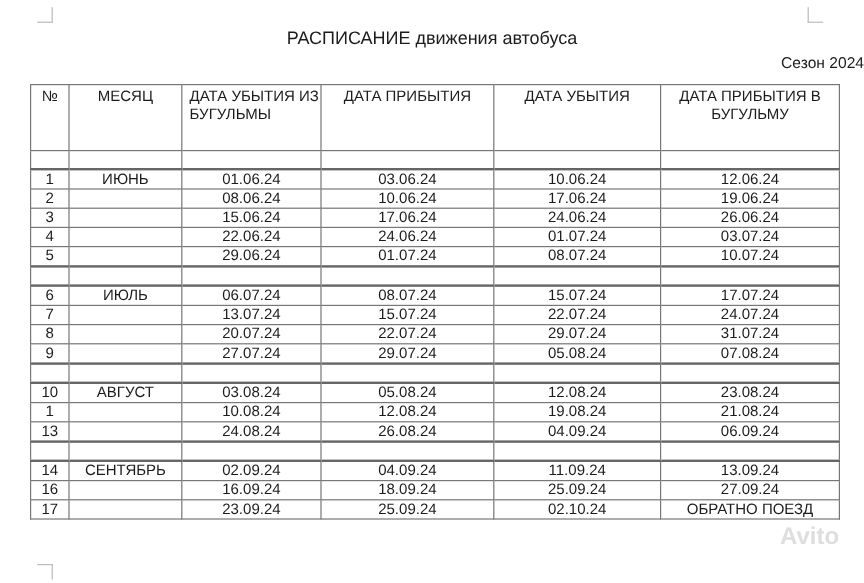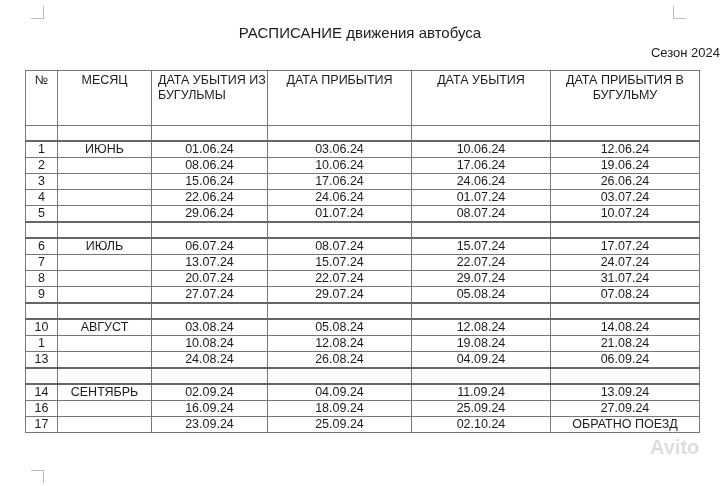--- a/index.html
+++ b/index.html
@@ -144,21 +144,21 @@
         <td></td>
         <td></td>
         <td></td>
       </tr>
       <tr class="row sep">
         <td>10</td>
         <td>АВГУСТ</td>
         <td>03.08.24</td>
         <td>05.08.24</td>
         <td>12.08.24</td>
-        <td>14.08.24</td>
+        <td>23.08.24</td>
       </tr>
       <tr class="row">
         <td>1</td>
         <td></td>
         <td>10.08.24</td>
         <td>12.08.24</td>
         <td>19.08.24</td>
         <td>21.08.24</td>
       </tr>
       <tr class="row">

